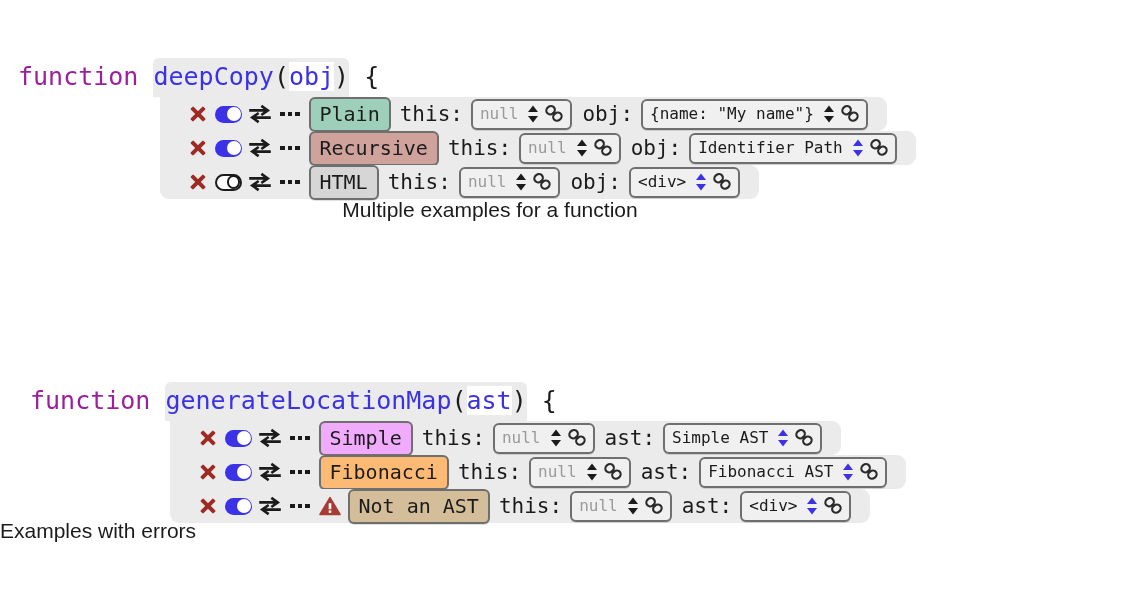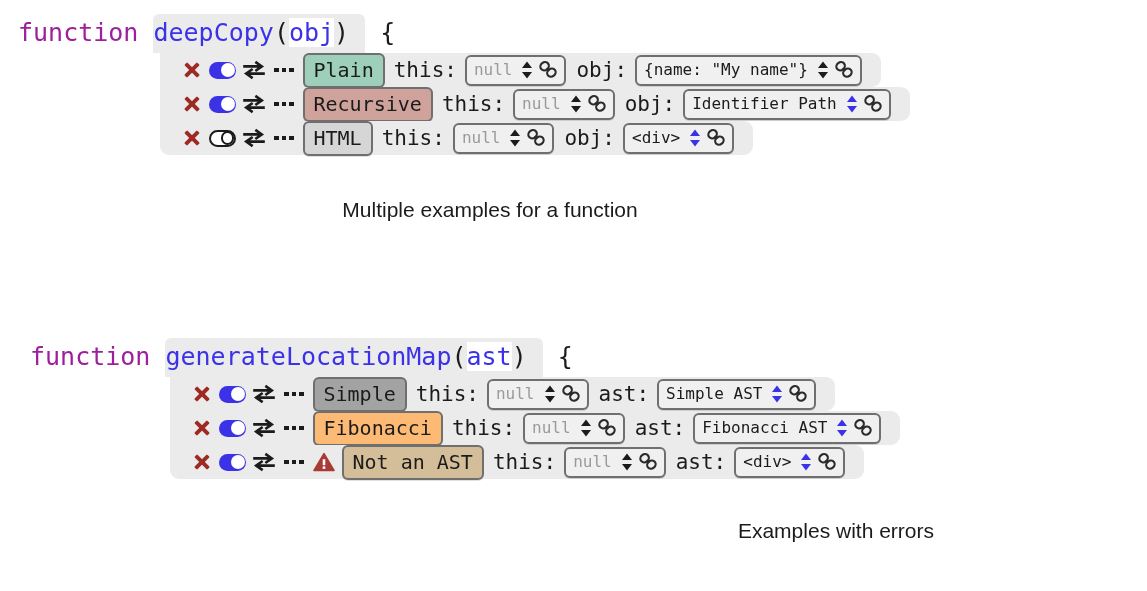--- a/index.html
+++ b/index.html
@@ -25,37 +25,38 @@
     font-size: 25px;
     line-height: 34px;
     white-space: pre;
     display: flex;
     align-items: baseline;
   }
   .sig-kw { color: #9c1f9c; letter-spacing: 0px; }
   .sig-hl {
     background: #ebebeb;
     border-radius: 6px 6px 0 0;
-    padding: 2px 16px 3px 0;
+    padding: 2px 0 3px 0;
     display: inline-block;
+    margin-top: 44px;
   }
   .sig-name { color: #3b32e8; }
   .sig-paren { color: #1b1b1b; }
   .sig-arg { color: #3b32e8; background: #ffffff; }
   .sig-brace { color: #1b1b1b; }
 
   
   .rows { display: flex; flex-direction: column; }
   .row {
     background: #ebebeb;
     border-radius: 0 9px 9px 0;
     display: inline-flex;
     align-items: center;
     align-self: flex-start;
-    padding: 3px 9px 3px 0;
+    padding: 3px 9px 3px 6px;
     height: 34px;
     box-sizing: border-box;
   }
   .row.last { border-radius: 0 9px 9px 9px; }
 
   .row-indent { display: inline-block; }
 
   
   .ico-close {
     width: 20px; height: 20px;
@@ -201,21 +202,21 @@
 
   
   .caption {
     position: absolute;
     font-family: "Liberation Sans", "DejaVu Sans", sans-serif;
     font-size: 21px;
     color: #1b1b1b;
     white-space: pre;
   }
   #caption-1 { left: 0; top: 198px; width: 980px; text-align: center; }
-  #caption-2 { left: 0; top: 519px; width: 934px; text-align: right; }
+  #caption-2 { left: 0; top: 519px; width: 934px; text-align: left; }
 </style>
 </head>
 <body>
 
 <div class="block" id="block-1">
   <div class="sig-wrap">
       <div class="sig-line" style="margin-left: 18px;"><span class="sig-kw">function </span><span class="sig-hl"><span class="sig-name">deepCopy</span><span class="sig-paren">(</span><span class="sig-arg">obj</span><span class="sig-paren">)</span></span><span class="sig-brace"> {</span></div>
     </div>
   <div class="rows" style="margin-left: 160px;">
       <div class="row">
@@ -399,21 +400,21 @@
           <svg width="22" height="20" viewBox="0 0 22 20">
             <path d="M1.5 6.4 H17.5 M13.4 2.6 L18.8 6.4 L13.4 10.2" stroke="#1b1b1b" stroke-width="2.6" fill="none" stroke-linecap="square" stroke-linejoin="miter"></path>
             <path d="M20.5 13.6 H4.5 M8.6 9.8 L3.2 13.6 L8.6 17.4" stroke="#1b1b1b" stroke-width="2.6" fill="none" stroke-linecap="square" stroke-linejoin="miter"></path>
           </svg>
         </span>
         <span class="ico-dots">
           <i></i>
           <i></i>
           <i></i>
         </span>
-        <span class="badge" style="background: #a3a3a3; text-align: right;">Simple</span>
+        <span class="badge" style="background: #f0abfc; text-align: right;">Simple</span>
         <span class="param-label">this:</span>
         <span class="field">
           <span class="field-text muted">null</span>
           <span class="ico-stepper">
             <svg width="12" height="20" viewBox="0 0 12 20">
               <path d="M6 1.5 L11 8 L1 8 Z" fill="#1b1b1b"></path>
               <path d="M6 18.5 L11 12 L1 12 Z" fill="#1b1b1b"></path>
             </svg>
           </span>
           <span class="ico-link">

